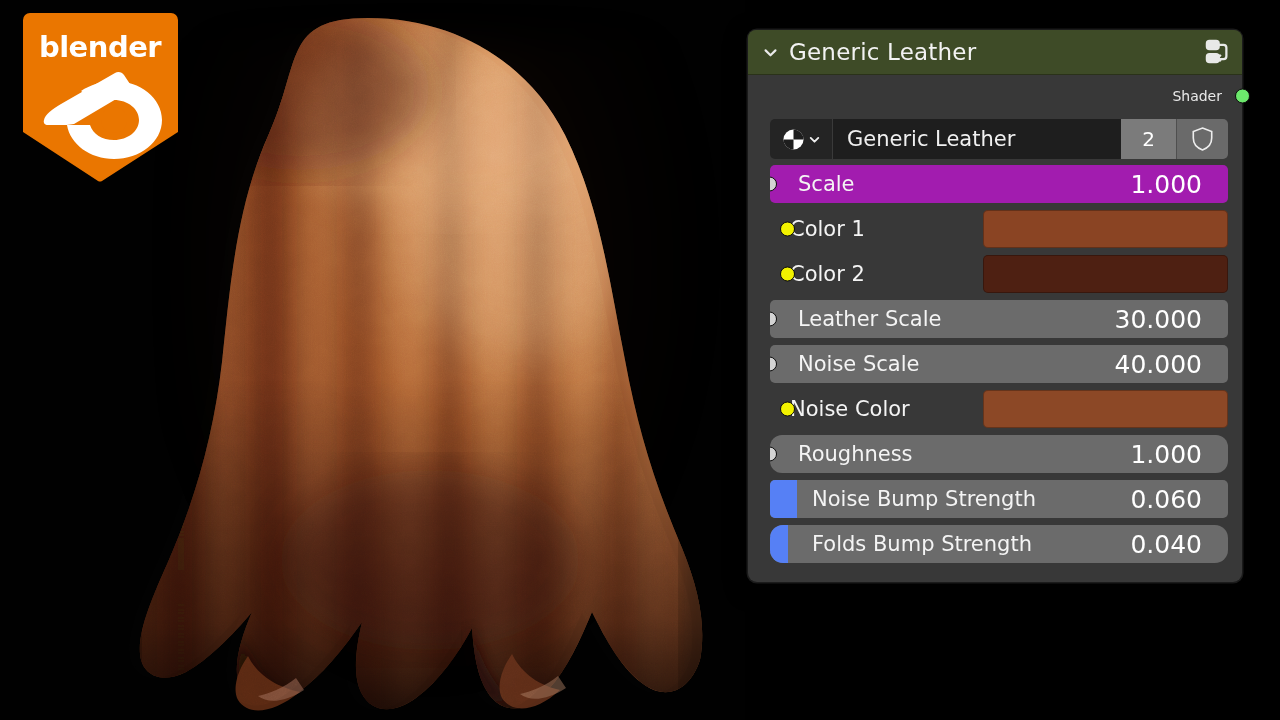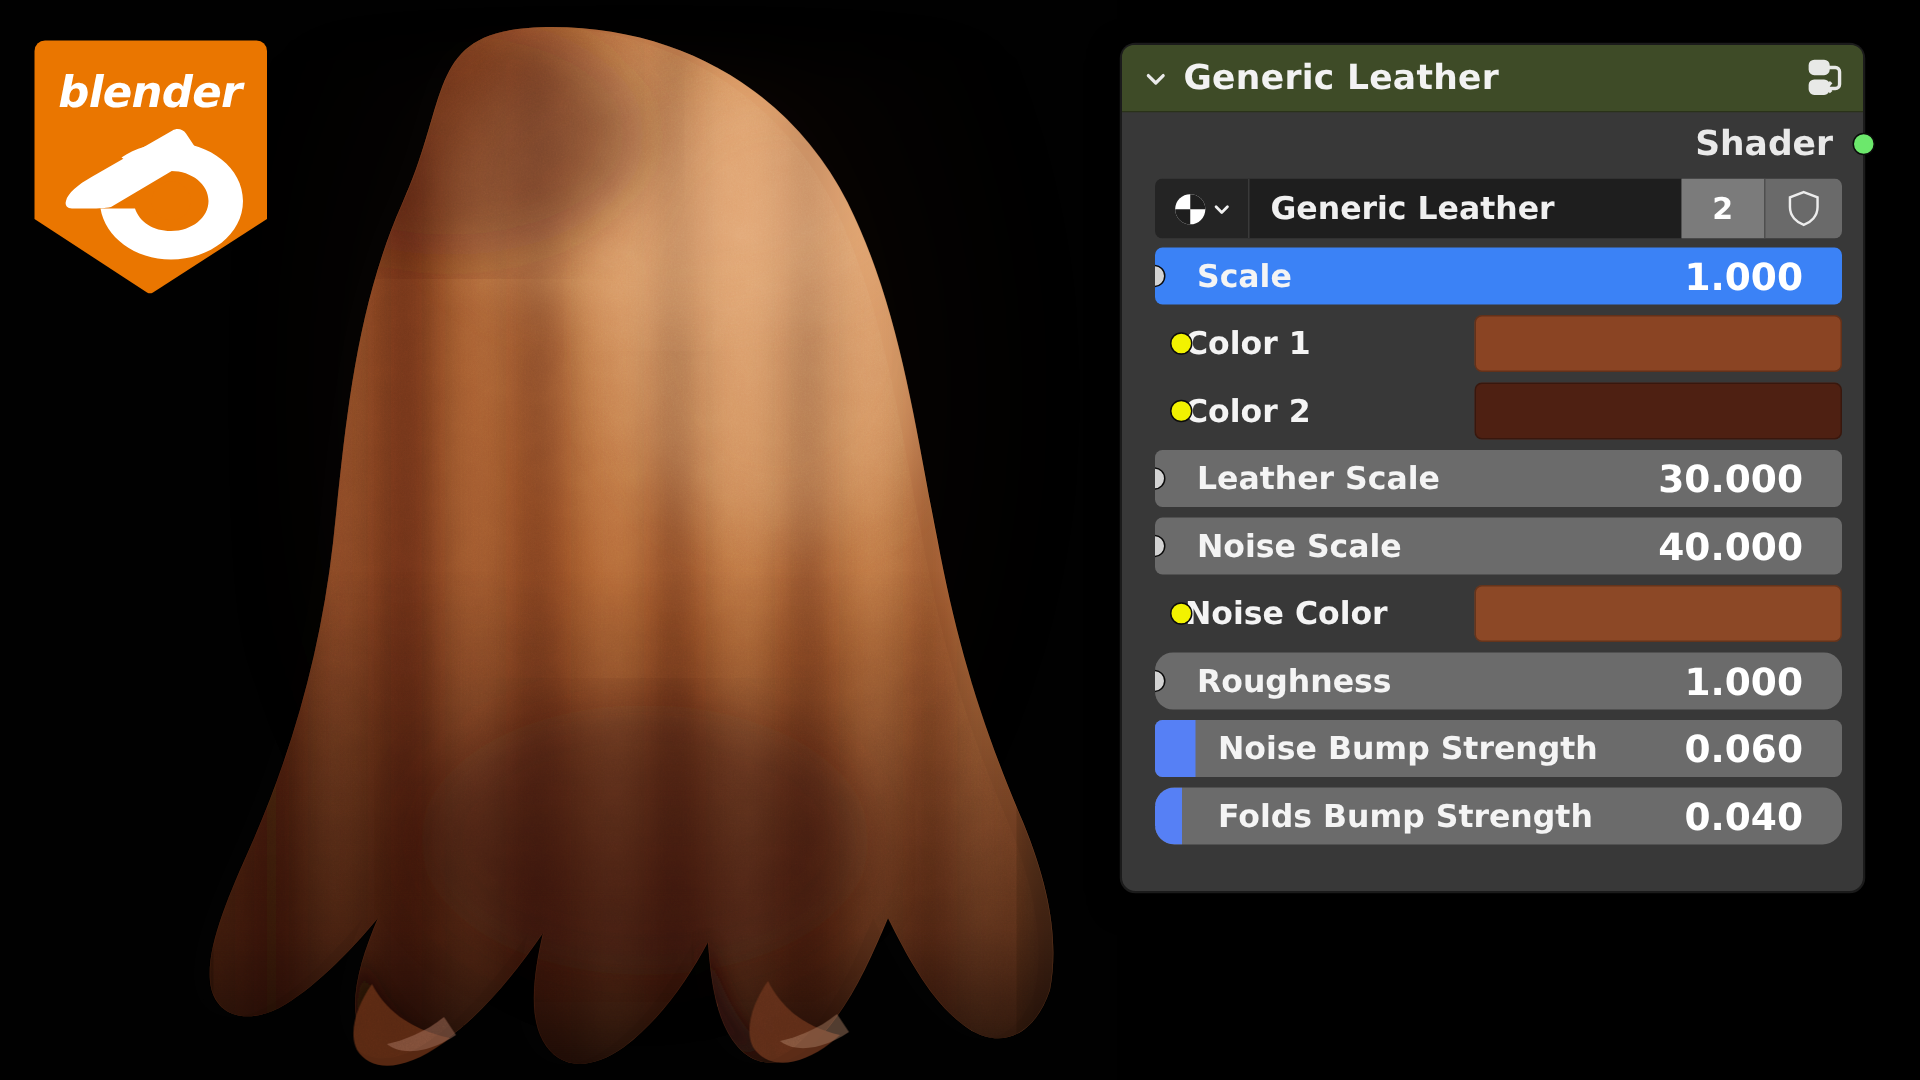--- a/index.html
+++ b/index.html
@@ -24,33 +24,32 @@
   }
   .cloth-wrap{ position:absolute; left:0; top:0; width:745px; height:720px; }
   .cloth-wrap svg{ display:block; }
   .grain{
     position:absolute; left:90px; top:0px; width:620px; height:720px;
     opacity:.5; mix-blend-mode:overlay; pointer-events:none;
   }
 
   
   #blender-badge{
-    position:absolute; left:18px; top:17px; width:165px; height:182px;font-style:italic;
+    position:absolute; left:18px; top:3px; width:165px; height:182px;
   }
   #blender-badge svg{ display:block; }
 
   
   #shader-node{
     position:absolute; left:748px; top:30px; width:494px;
     border-radius:9px;
     background:#383838;
     box-shadow:0 0 0 1.5px #1b1b1b, 0 6px 22px rgba(0,0,0,.85);
     overflow:visible;
-    padding-bottom:24px;
-    font-weight:bold;
+    padding-bottom:12px;
   }
   .node-header{
     height:45px; border-radius:8px 8px 0 0;
     background:#3e4b27;
     display:flex; align-items:center; gap:10px;
     padding:0 10px 0 14px;
     border-bottom:1px solid #2a3219;
   }
   .hdr-chevron{ width:17px; height:17px; flex:0 0 auto; }
   .node-title{
@@ -59,21 +58,21 @@
   }
   .hdr-icon{ width:30px; height:30px; flex:0 0 auto; opacity:.95; }
 
   .node-body{ padding:0 0 0 0; }
 
   
   .out-row{
     height:42px; display:flex; align-items:center; justify-content:flex-end;
     padding-right:20px; position:relative;
   }
-  .out-label{ color:#e9e9e9; font-size:23px; }
+  .out-label{ color:#e9e9e9; font-size:14px; }
   .sock{
     position:absolute; width:15px; height:15px; border-radius:50%;
     border:1.5px solid #0b0b0b;
   }
   .sock-out{ right:-8px; top:50%; transform:translateY(-50%); background:#6ce86c; }
   .sock-in{ left:-8px; top:50%; transform:translateY(-50%); }
   .sock-gray{ background:#d3d3d3; }
   .sock-yellow{ background:#f2f200; }
 
   
@@ -359,21 +358,21 @@
         <div class="id-users">2</div>
         <div class="id-fake">
           <svg class="shield" viewBox="0 0 24 26" fill="none" stroke="#ededed" stroke-width="1.7">
             <path d="M12,1.6 L21.6,5.2 V12 C21.6,18.4 17,22.6 12,24.4
                      C7,22.6 2.4,18.4 2.4,12 V5.2 Z"></path>
           </svg>
         </div>
       </div>
 
       <div id="input-rows">
-          <div class="prop-row" style="background: #3b82f6; text-align: center;">
+          <div class="prop-row" style="background: #a21caf; text-align: center;">
             <span class="sock sock-in sock-gray"></span>
             <span class="prop-label">Scale</span>
             <span class="prop-value">1.000</span>
           </div>
           <div class="color-row">
             <span class="sock sock-in sock-yellow"></span>
             <span class="color-name">Color 1</span>
             <span class="color-swatch" style="background: rgb(138, 68, 35);"></span>
           </div>
           <div class="color-row">

